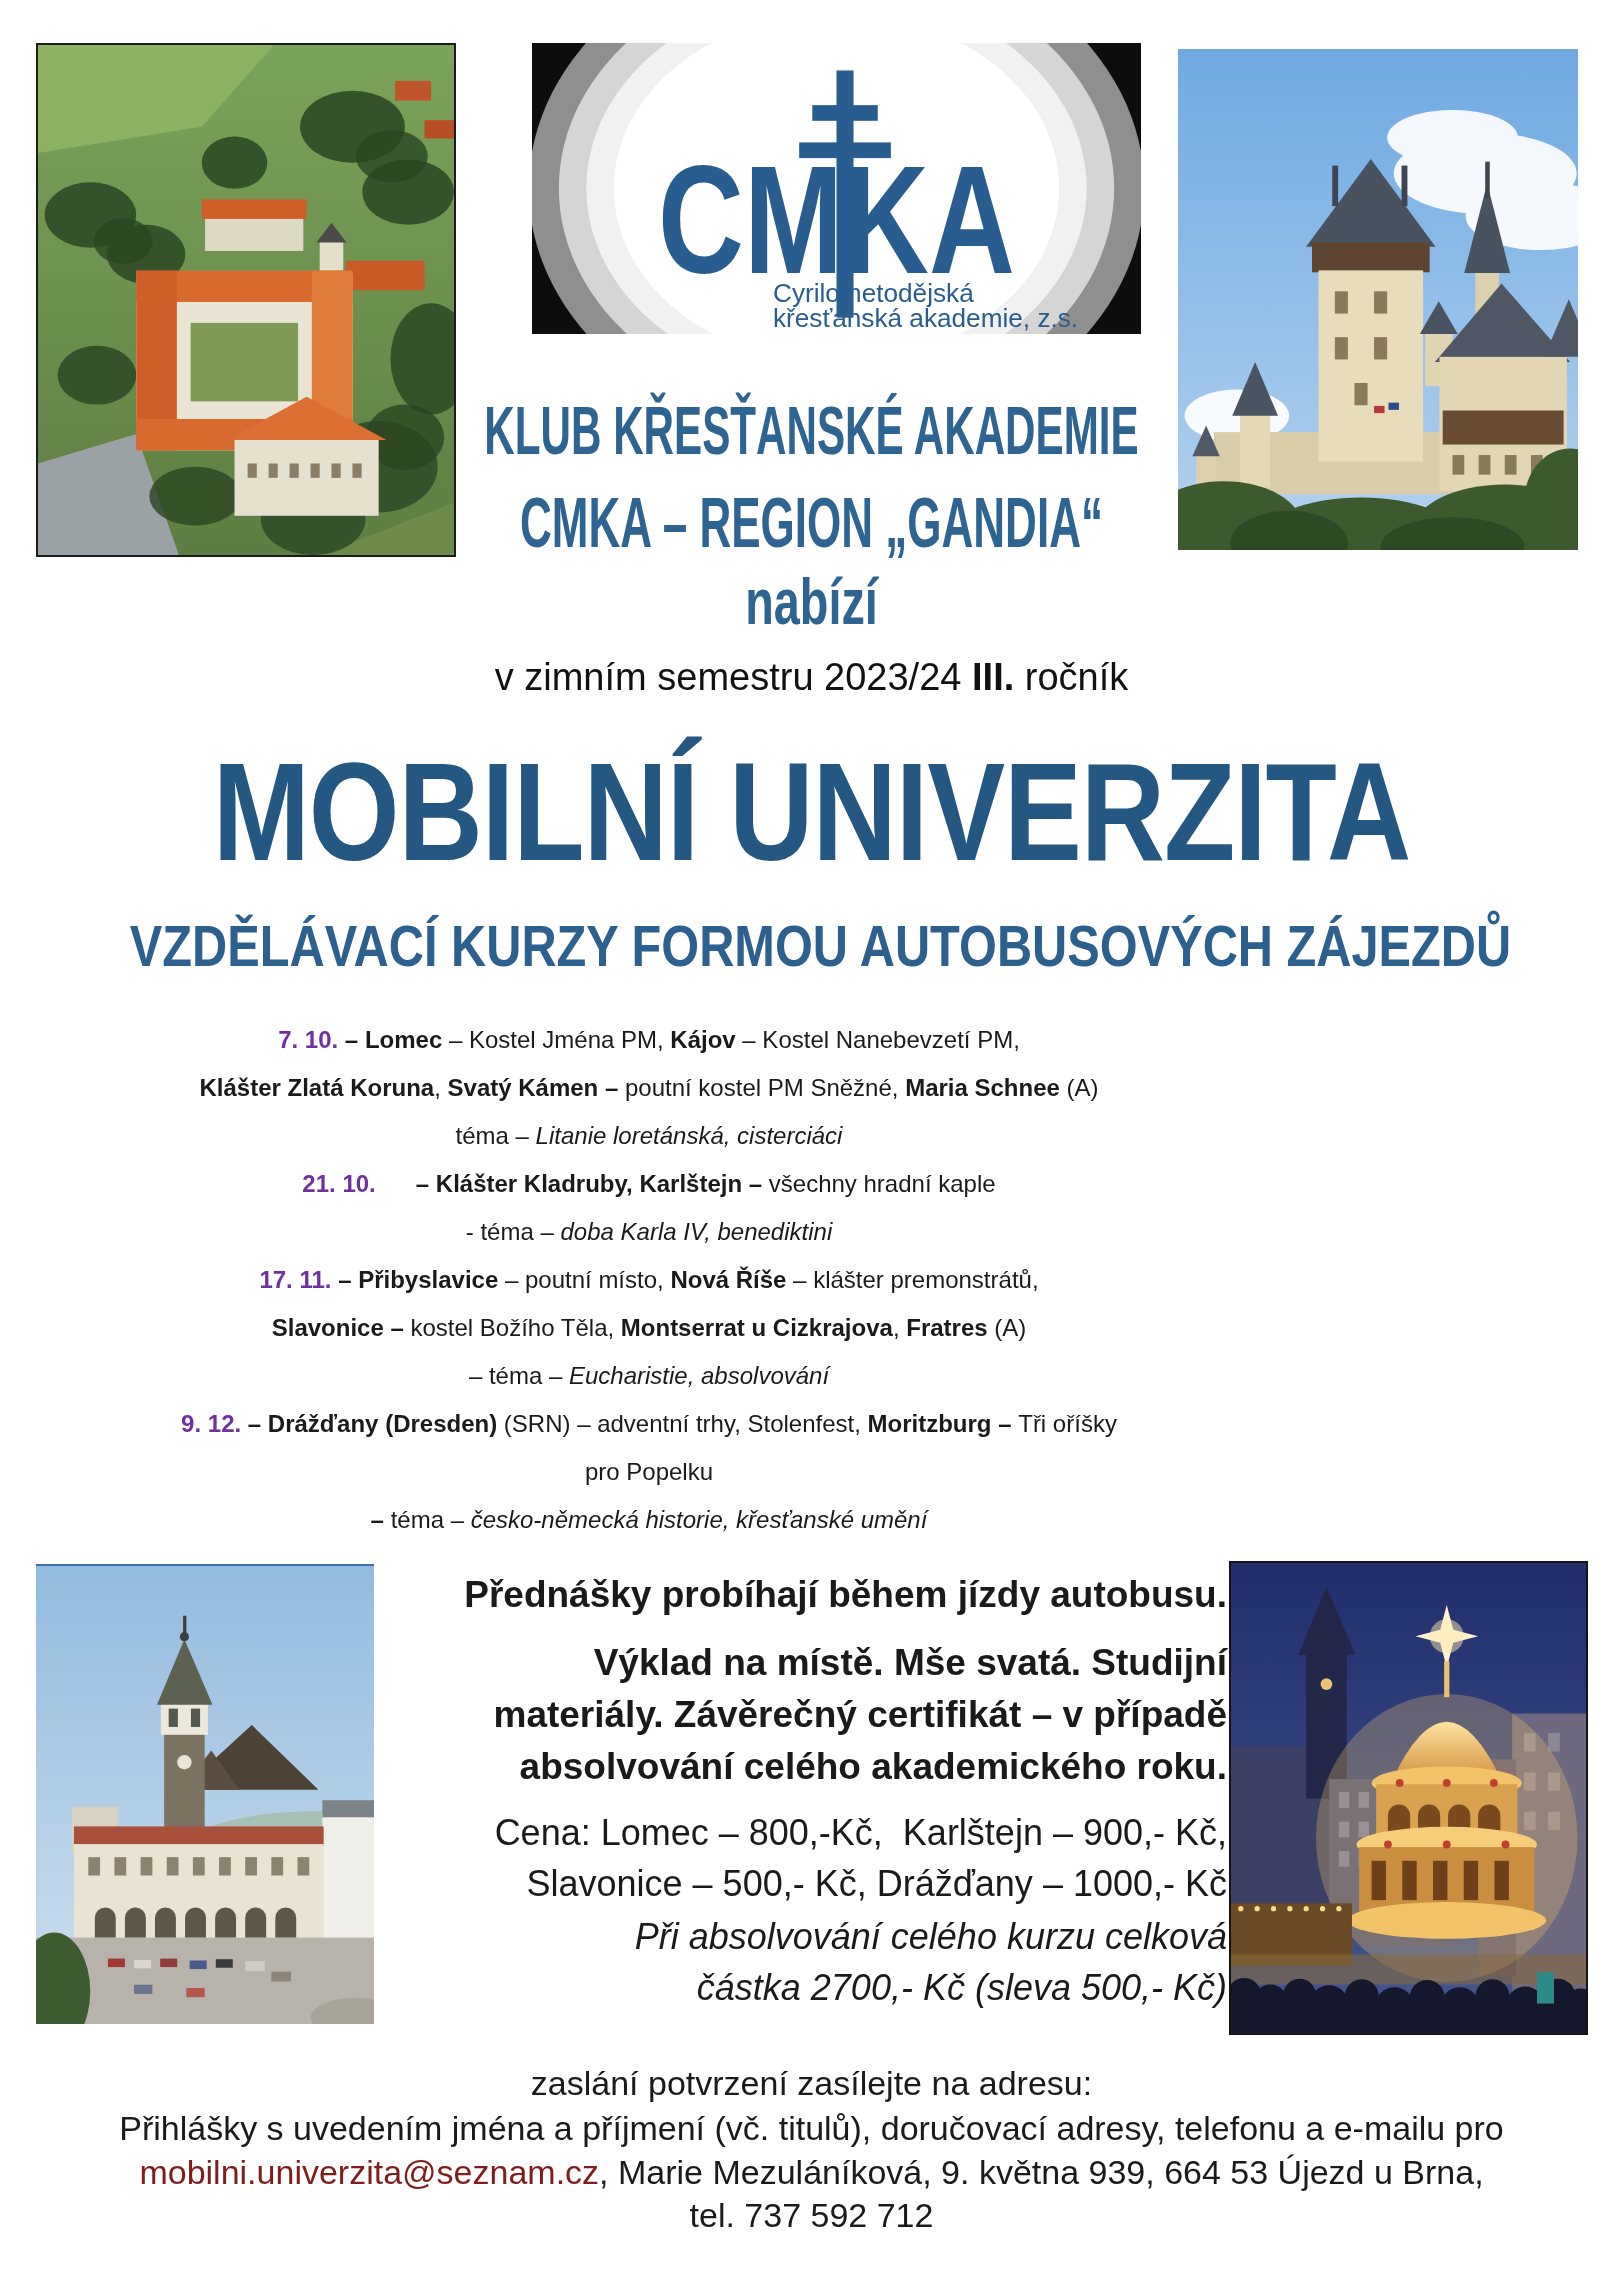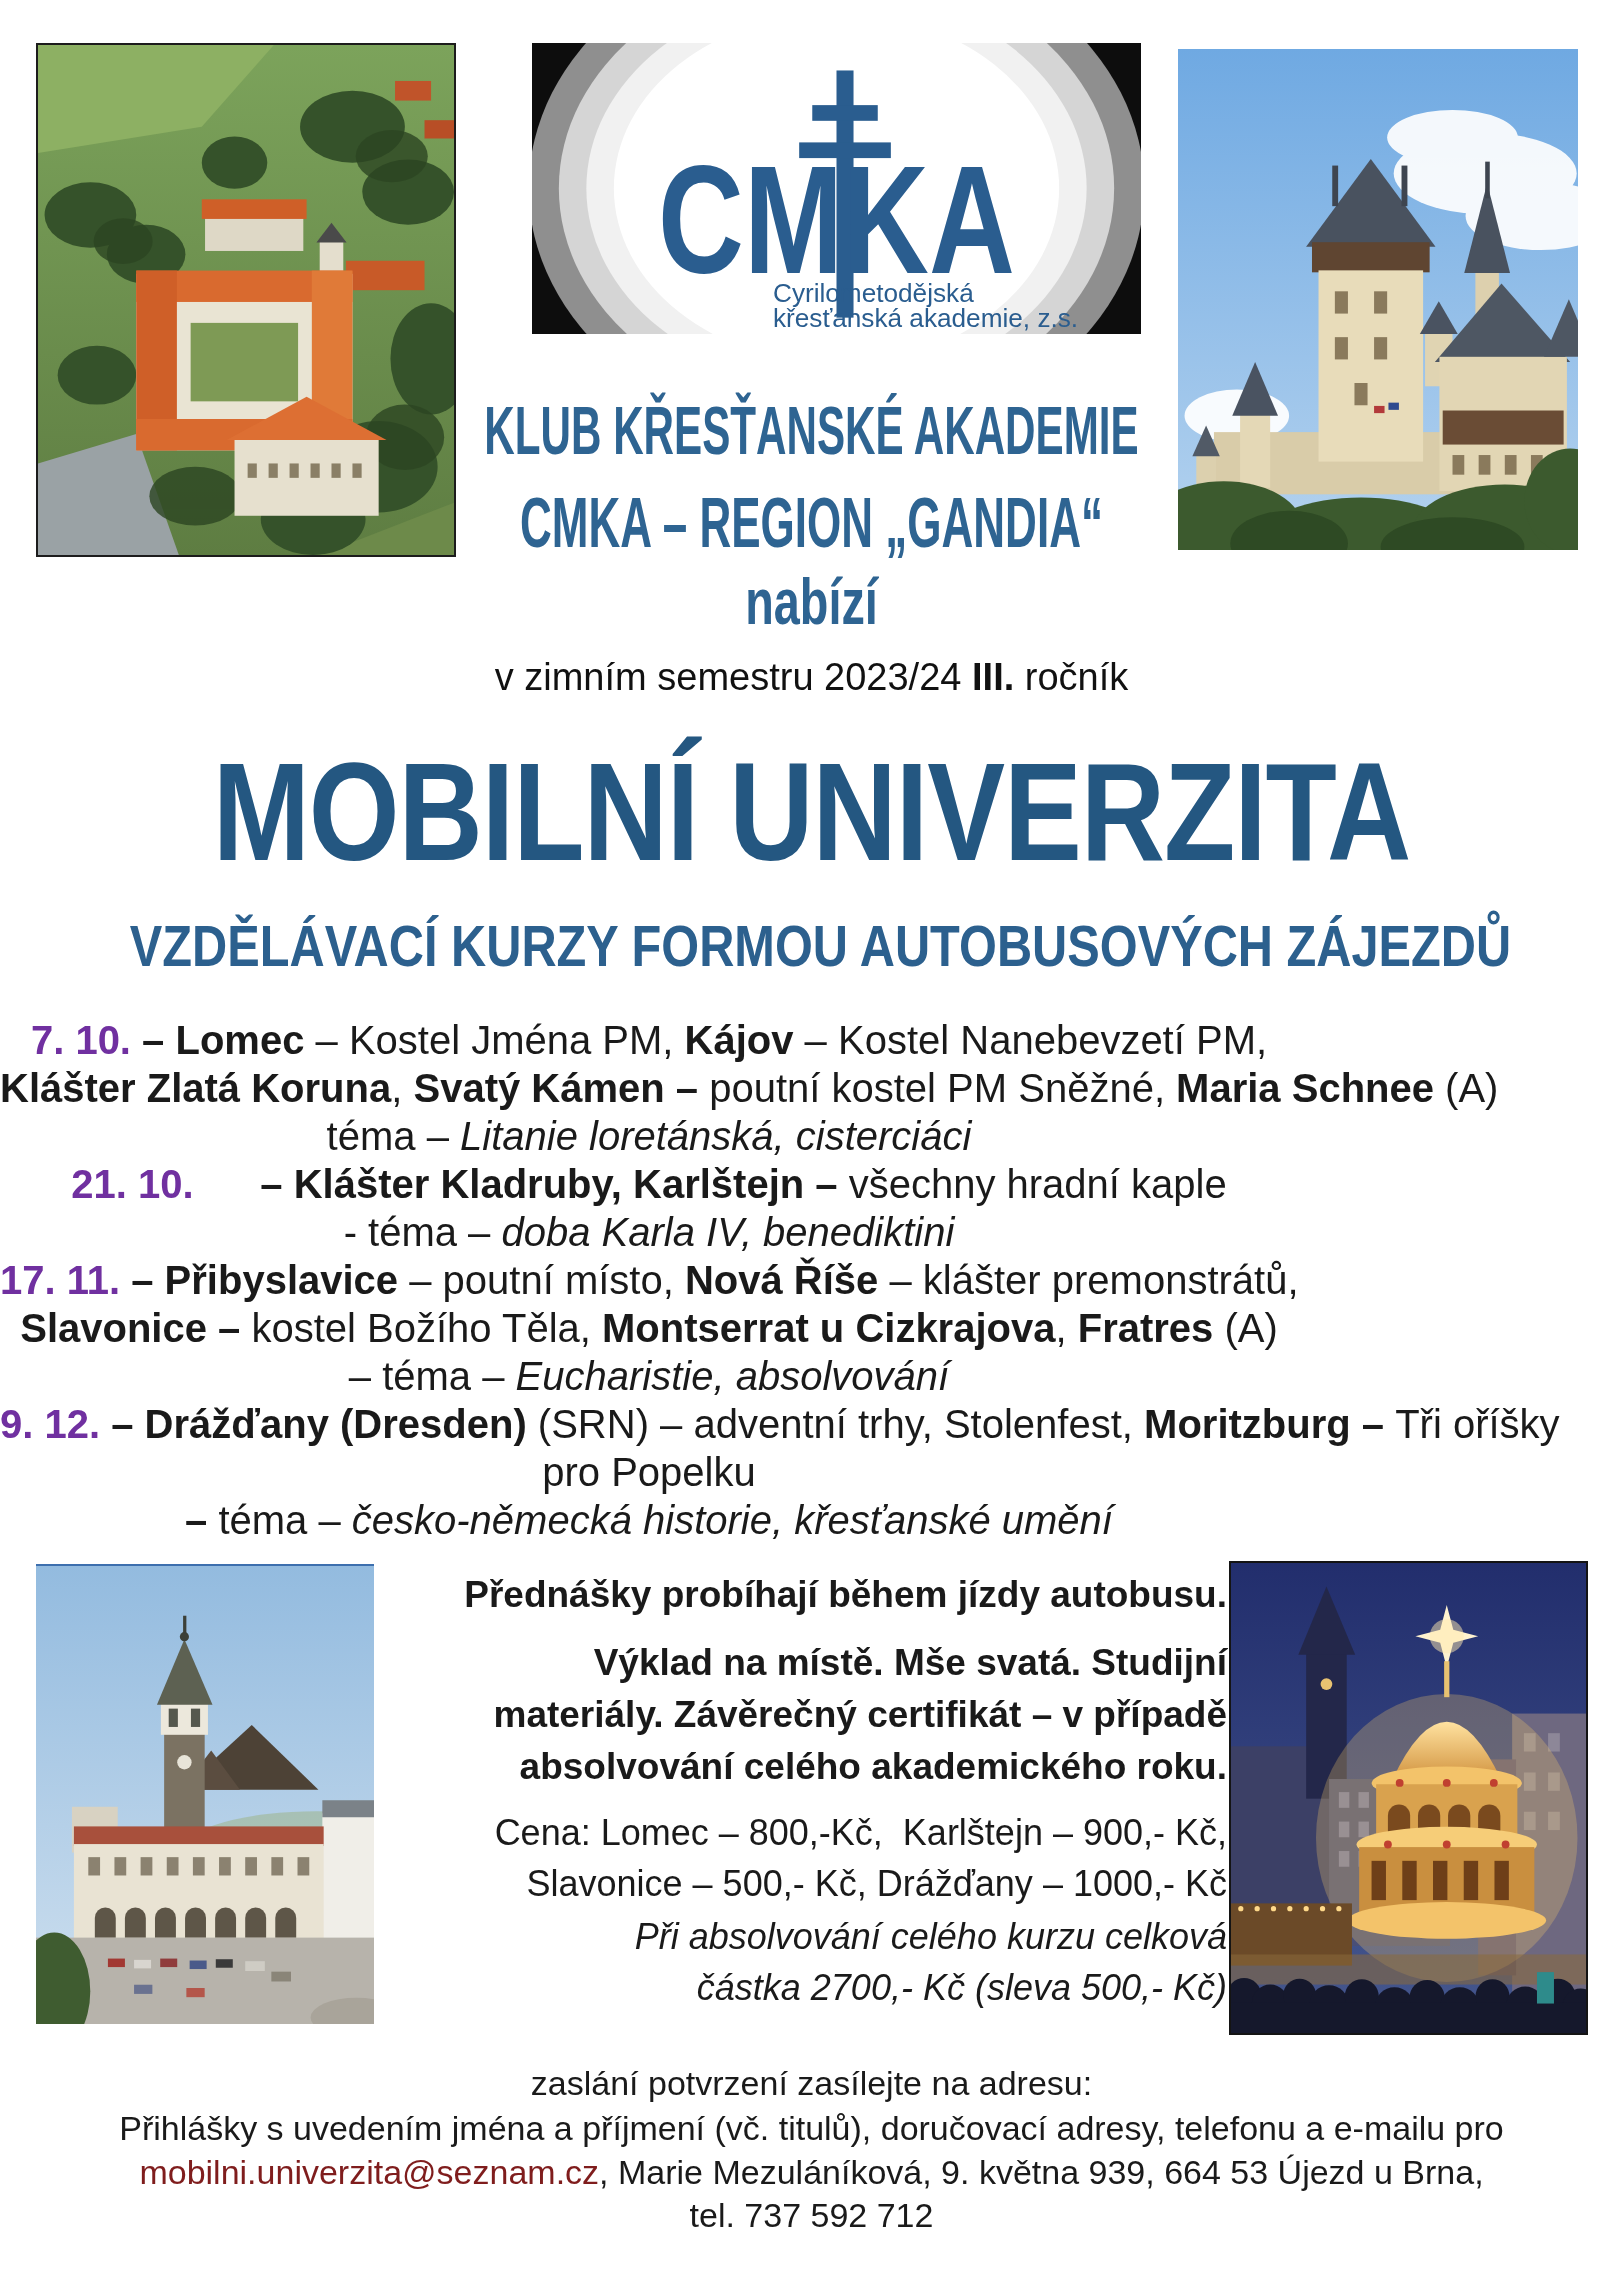--- a/index.html
+++ b/index.html
@@ -10,21 +10,21 @@
   .pre{white-space:pre;}
   
   .h-club{top:391px;font-size:68px;font-weight:bold;color:#2e6492;transform:scaleX(0.62);}
   .h-region{top:482px;font-size:71px;font-weight:bold;color:#2e6492;transform:scaleX(0.62);}
   .h-offers{top:564px;font-size:65px;font-weight:bold;color:#2e6492;transform:scaleX(0.72);}
   .h-sem{top:651px;font-size:38px;line-height:52px;color:#111;}
   .h-title{top:732px;font-size:139px;font-weight:bold;color:#245781;transform:scaleX(0.84);letter-spacing:-1.3px;}
   .h-sub{top:912px;font-size:58px;font-weight:bold;color:#2c608e;transform:scaleX(0.84);}
   
   .schedule{top:1016px;}
-  .sline{height:48px;line-height:48px;font-size:40px;text-align:center;width:1298px;white-space:pre;}
+  .sline{height:48px;line-height:48px;font-size:24px;text-align:center;width:1298px;white-space:pre;}
   
   .s-p{font-weight:normal;}
   .s-b{font-weight:bold;}
   .s-i{font-style:italic;}
   .s-date{color:#7030a0;font-weight:bold;}
   .s-link{color:#7f1d1d;text-underline-offset:6.5px;text-decoration-thickness:3.3px;cursor:pointer;margin-top:9px;}
   
   .mid{left:389px;width:838px;text-align:right;}
   .mid-p1{top:1569px;font-size:37px;font-weight:bold;line-height:51px;}
   .mid-p2{top:1637px;font-size:37px;font-weight:bold;line-height:52px;}

